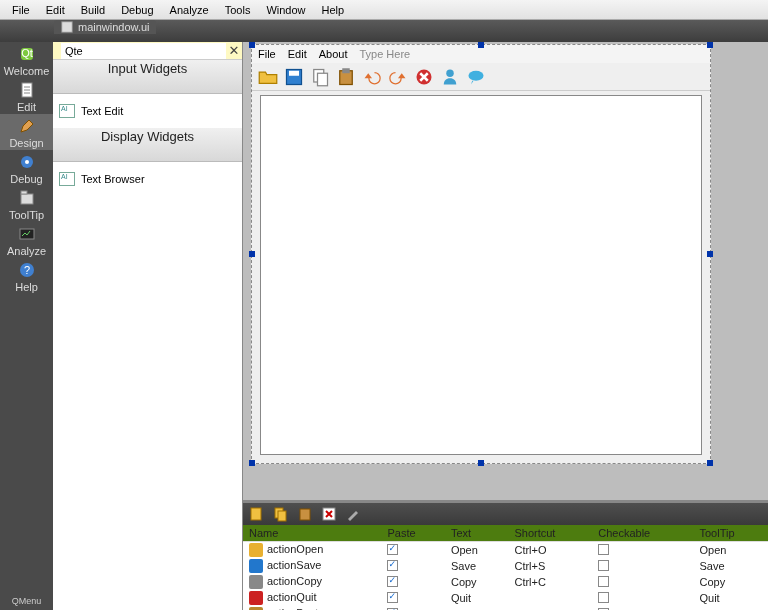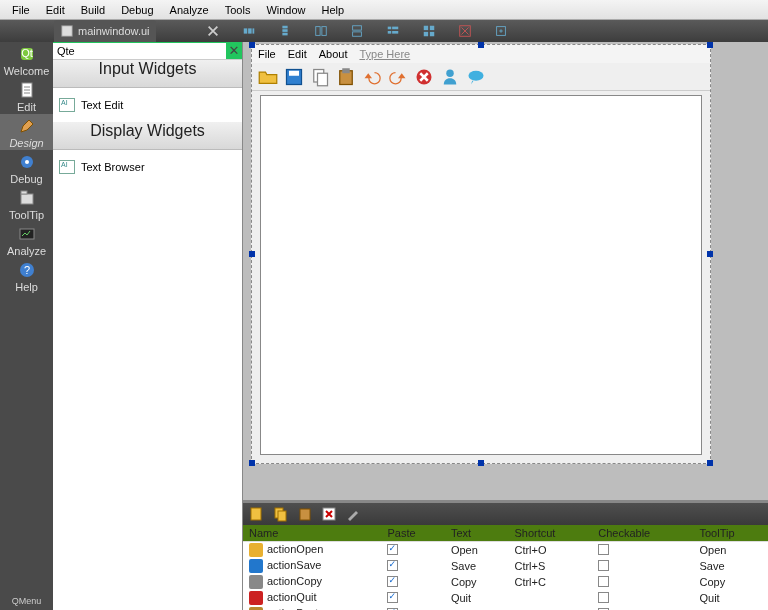--- a/index.html
+++ b/index.html
@@ -1,41 +1,41 @@
 <!DOCTYPE html>
 <html><head>
 <meta charset="utf-8">
 <style>
 *{margin:0;padding:0;box-sizing:border-box;font-family:"Segoe UI",Tahoma,sans-serif;font-size:11px;}
 body{width:768px;height:610px;background:#b8b8b8;overflow:hidden;position:relative;}
 .menubar{height:20px;background:linear-gradient(#f4f4f4,#e2e2e2);border-bottom:1px solid #aaa;display:flex;align-items:center;padding:0 4px;}
 .menubar span{padding:0 8px;cursor:default;}
-.toolbar{height:22px;background:linear-gradient(#5a5a5a,#3d3d3d);display:flex;align-items:center;padding:0 56px 0 56px;gap:18px;}
+.toolbar{height:22px;background:linear-gradient(#5a5a5a,#3d3d3d);display:flex;align-items:flex-start;padding:0 56px 0 56px;gap:18px;flex-direction:column;}
 .tbbtn{width:18px;height:18px;display:flex;align-items:center;justify-content:center;color:#ccc;}
 .tbbtn svg{width:14px;height:14px;}
 .tabdoc{height:22px;display:flex;align-items:center;background:#555;color:#ddd;padding:0 6px;border-radius:3px 3px 0 0;margin-left:-2px;}
 .tabdoc-icon{width:14px;height:14px;margin-right:4px;}
 .leftbar{position:absolute;left:0;top:42px;width:53px;bottom:0;background:#4a4a4a;display:flex;flex-direction:column;align-items:center;}
 .leftitem{width:53px;height:36px;display:flex;flex-direction:column;align-items:center;justify-content:center;color:#ddd;font-size:9px;gap:1px;cursor:pointer;}
-.leftitem.sel{background:#6a6a6a;font-style:italic;}
+.leftitem.sel{background:#6a6a6a;}
 .leftitem svg{width:20px;height:20px;}
 .statusbar{position:absolute;left:0;bottom:0;width:53px;height:18px;background:#4a4a4a;color:#ccc;font-size:9px;display:flex;align-items:center;justify-content:center;}
 .widgetbox{position:absolute;left:53px;top:42px;width:190px;bottom:0;background:#fff;border-right:1px solid #888;}
-.wbsearch{height:18px;display:flex;align-items:center;background:#22c55e;border-bottom:1px solid #ccc;}
+.wbsearch{height:18px;display:flex;align-items:center;background:#fef9c3;border-bottom:1px solid #ccc;padding-left:8px;}
 .wbsearch input{flex:1;border:none;height:16px;padding:0 4px;outline:none;font-size:11px;}
 .wbclear{width:16px;height:16px;text-align:center;color:#444;cursor:pointer;font-size:13px;}
-.wbcat{height:28px;background:linear-gradient(#f0f0f0,#d8d8d8);border-bottom:1px solid #bbb;text-align:center;line-height:18px;font-size:16px;color:#222;}
+.wbcat{height:34px;background:linear-gradient(#f0f0f0,#d8d8d8);border-bottom:1px solid #bbb;text-align:center;line-height:18px;font-size:13px;color:#222;}
 .wbitem{height:20px;display:flex;align-items:center;padding:17px 6px;cursor:pointer;gap:6px;}
 .wbicon{width:16px;height:14px;border:1px solid #7a9;background:#fff;position:relative;}
 .wbicon::after{content:"AI";font-size:7px;color:#388;position:absolute;left:1px;top:0;}
 .canvas{position:absolute;left:243px;top:42px;right:0;bottom:110px;background:#bdbdbd;overflow:hidden;}
 .formwin{position:absolute;left:8px;top:2px;width:460px;height:420px;background:#efefef;border:1px dashed #888;}
 .handle{position:absolute;width:6px;height:6px;background:#0033aa;}
 .fmenu{height:18px;background:#f4f4f4;display:flex;align-items:center;padding:0 6px;gap:12px;font-size:11px;}
-.fmenu .th{color:#888;text-decoration:underline;}
+.fmenu .th{color:#888;}
 .ftoolbar{height:28px;display:flex;align-items:center;padding:0 6px;gap:6px;border-bottom:1px solid #ccc;}
 .ftb{width:20px;height:20px;display:flex;align-items:center;justify-content:center;}
 .centralw{position:absolute;left:8px;top:50px;right:8px;bottom:8px;background:#fff;border:1px solid #888;}
 .bottompanel{position:absolute;left:243px;right:0;bottom:0;height:110px;background:#fff;border-top:3px solid #888;}
 .bptoolbar{height:22px;background:linear-gradient(#4f4f4f,#3a3a3a);display:flex;align-items:center;padding:0 6px;gap:8px;}
 .bptb{width:16px;height:16px;}
 .actiontable{width:100%;border-collapse:collapse;}
 .actiontable th{text-align:left;font-weight:normal;padding:2px 6px;background:#4d7c0f;border-bottom:1px solid #ddd;color:#222;}
 .actiontable td{padding:1px 6px;color:#222;}
 .chk{width:11px;height:11px;border:1px solid #888;display:inline-block;background:#fff;position:relative;}

